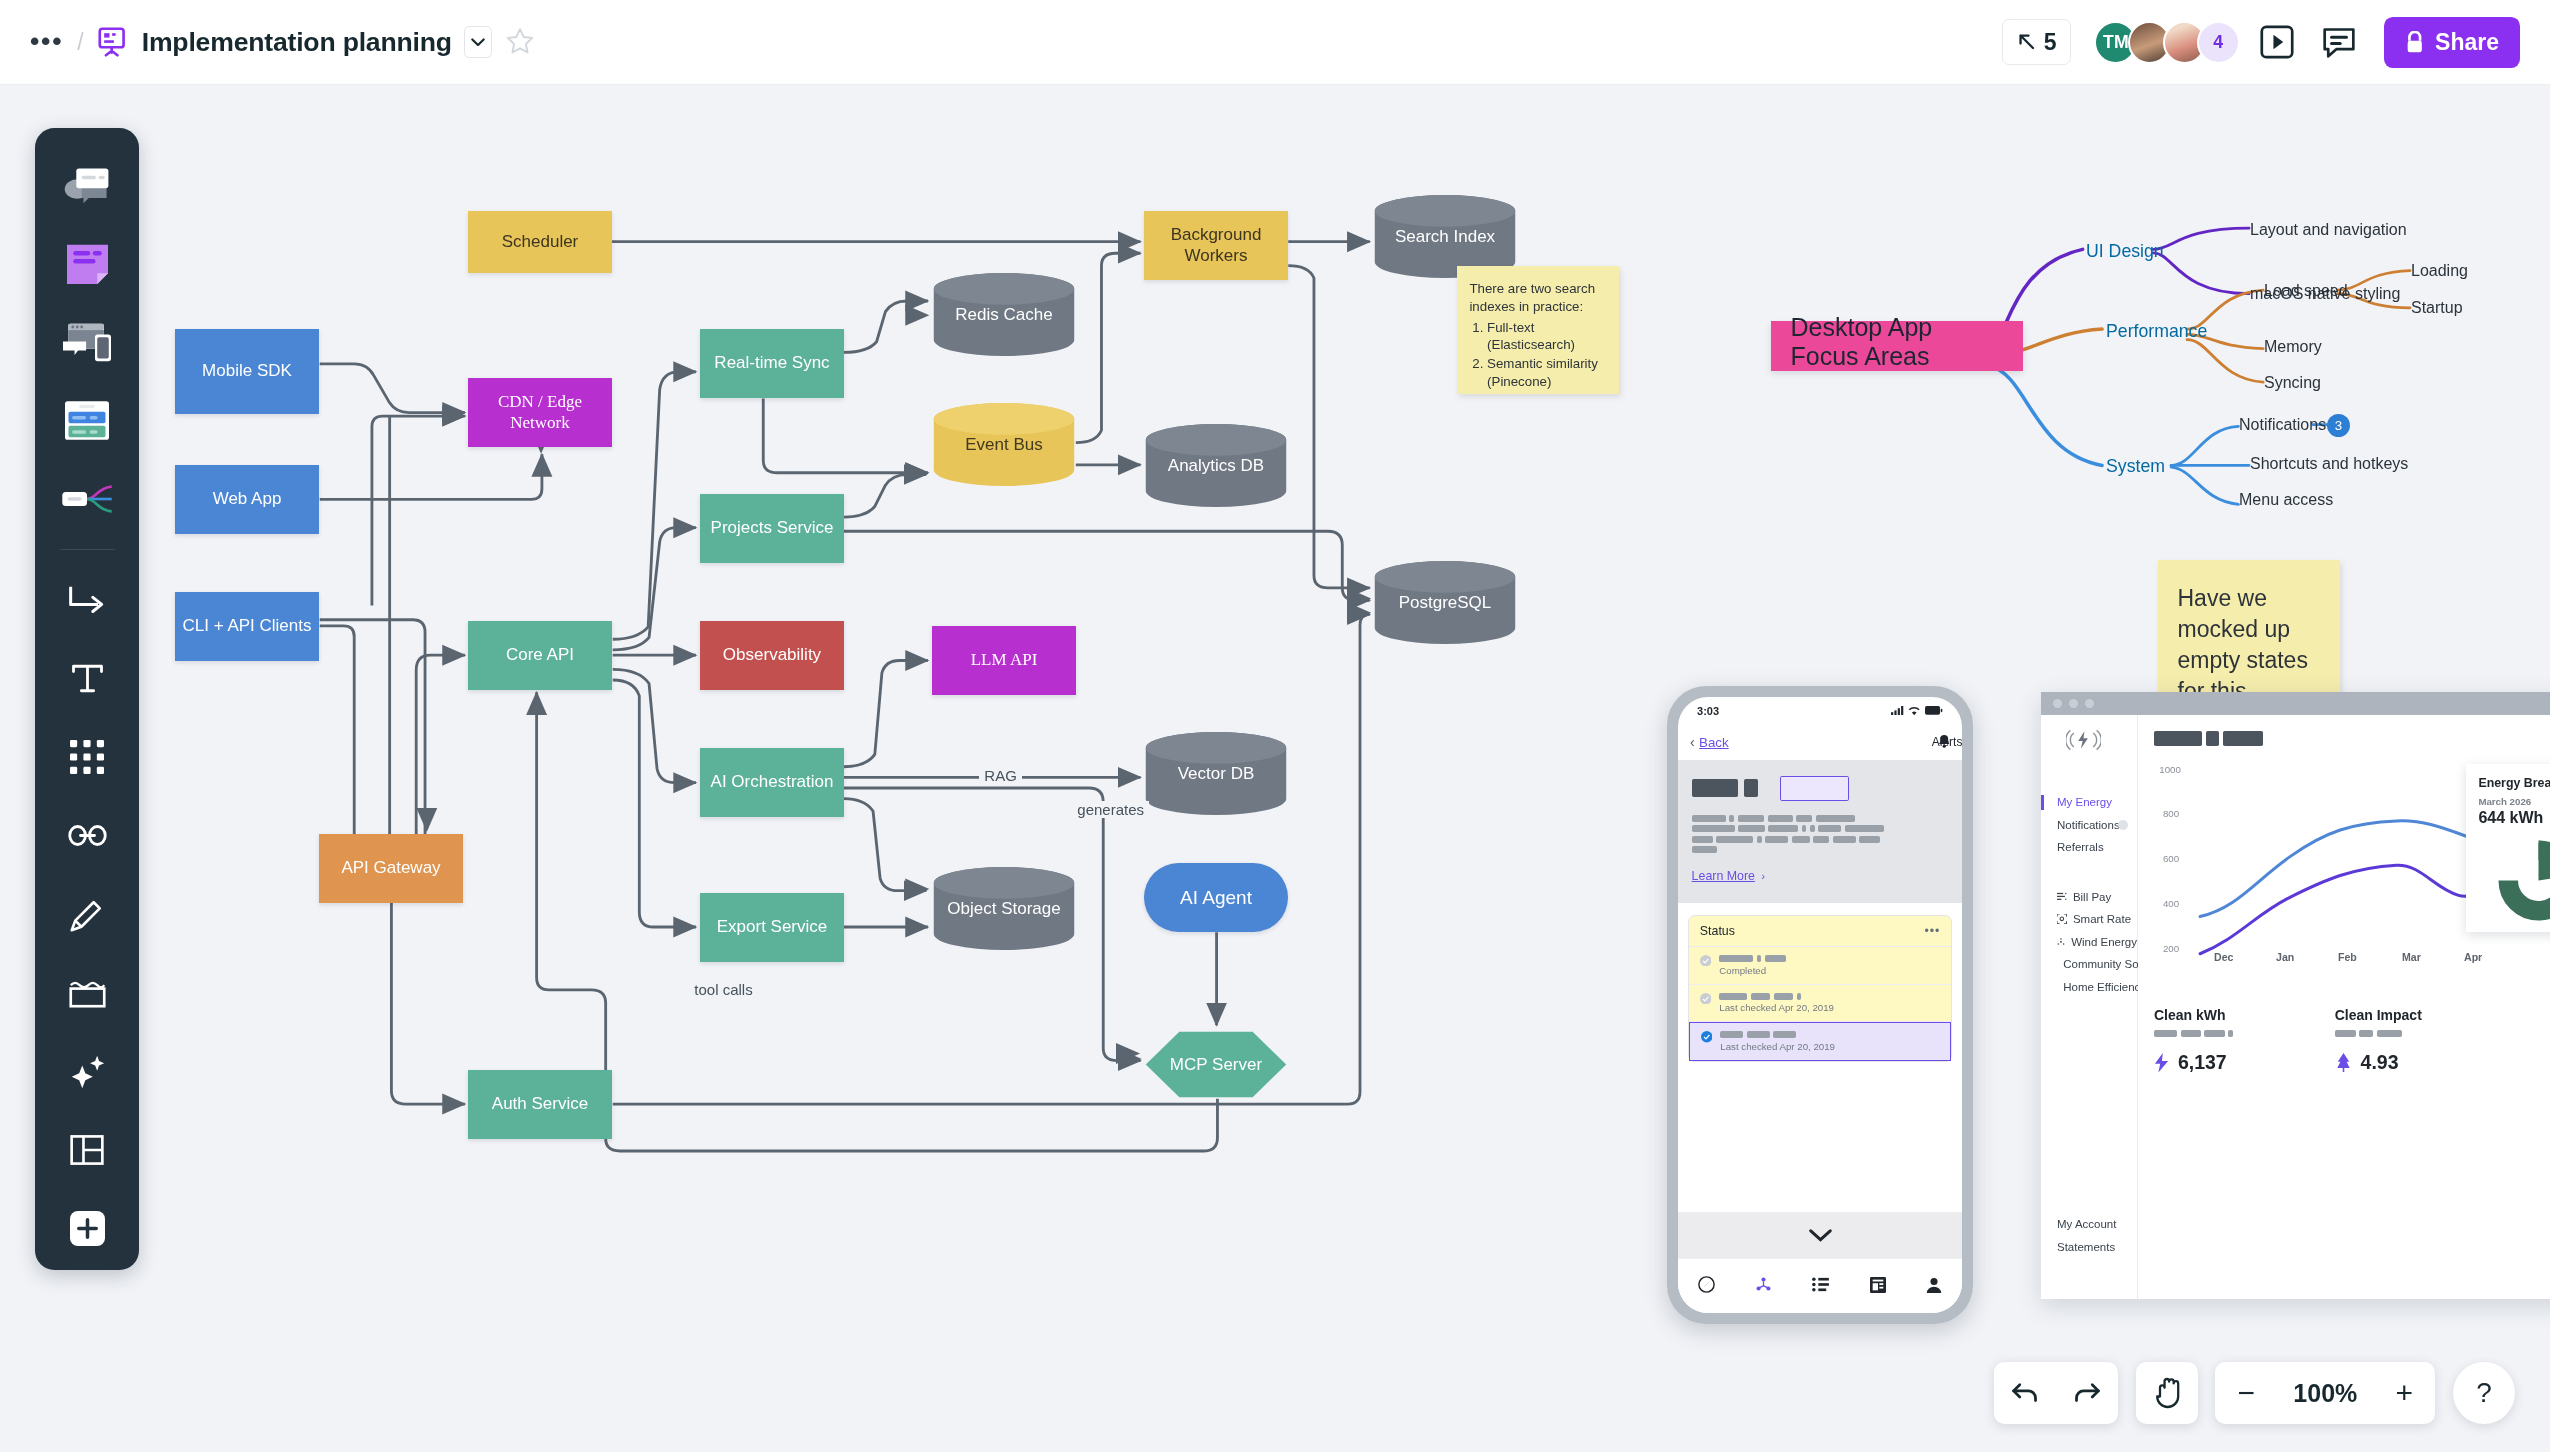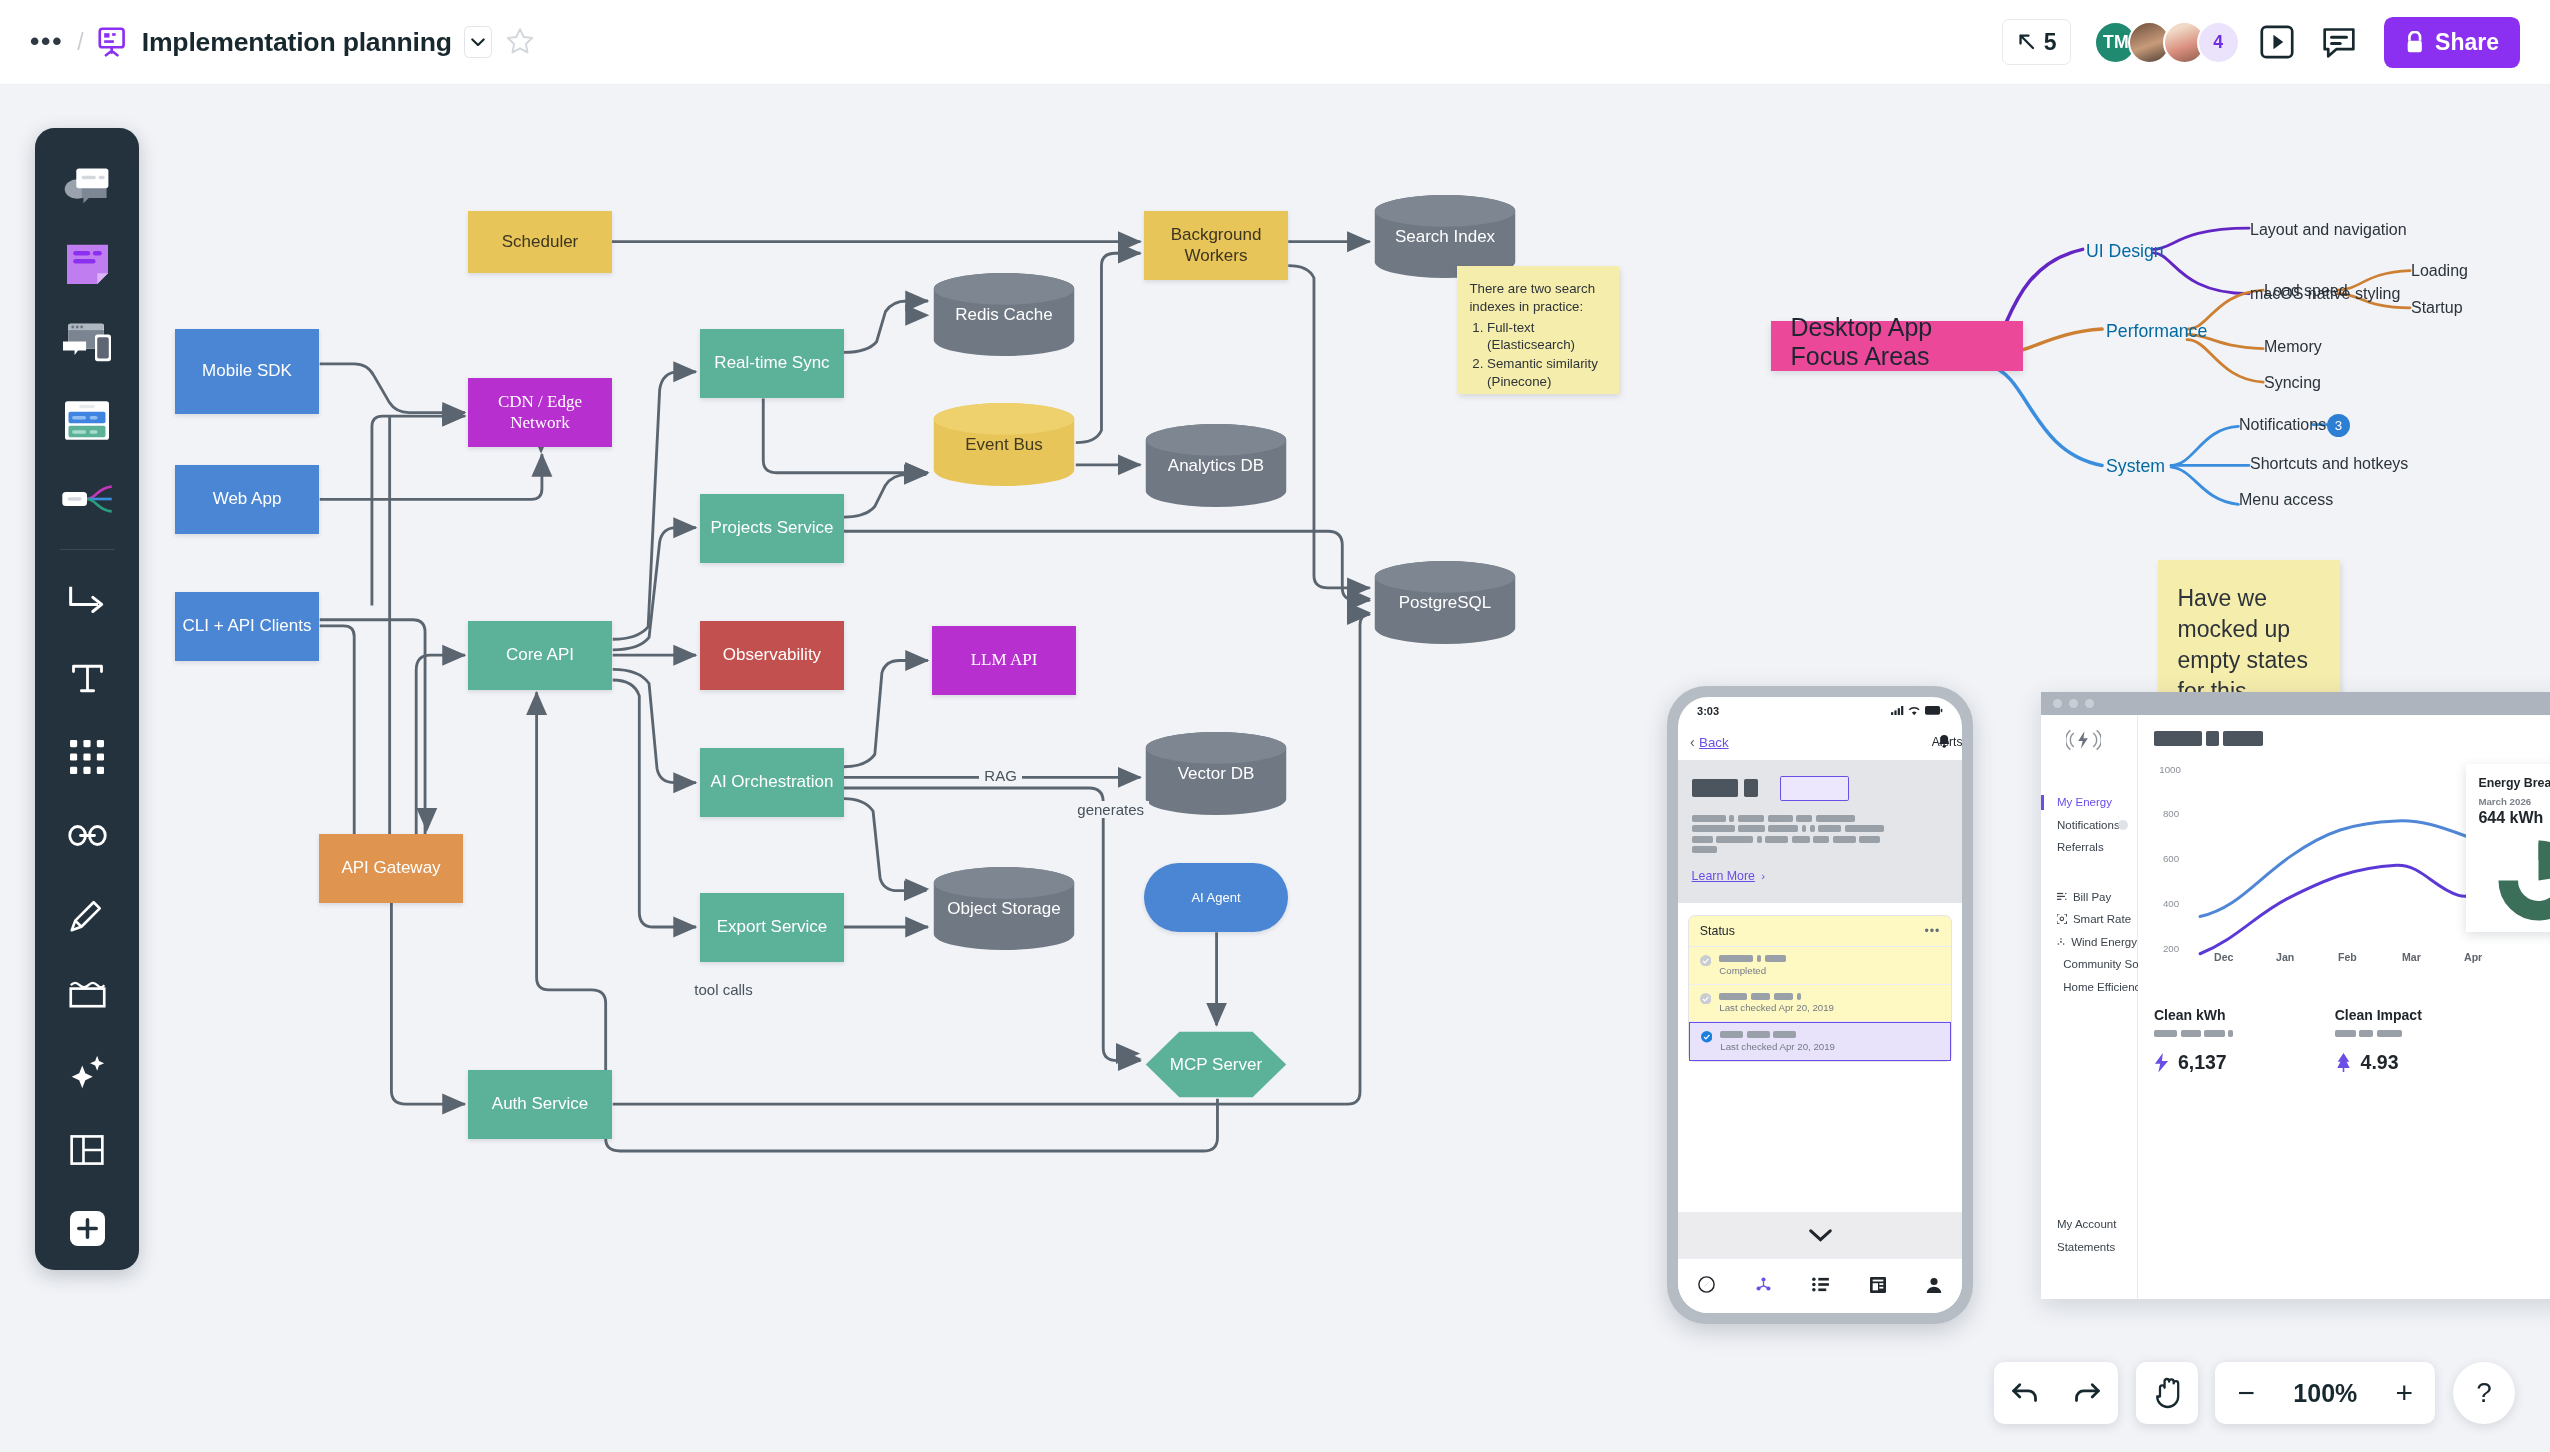--- a/index.html
+++ b/index.html
@@ -72,21 +72,21 @@
   .n-blue { background:#4a86d4; }
   .n-teal { background:#5cb199; }
   .n-yellow { background:#e8c559; color:#3c3520; }
   .n-purple { background:#b82fd0;font-family:Liberation Serif, serif; }
   .n-red { background:#c1504f; }
   .n-orange { background:#df9450; }
   .cyl { position:absolute; }
   .cyl .lbl { position:absolute; width:100%; text-align:center; color:#fff; font-size:17px; top:50%; transform:translateY(-50%); }
   .hexnode { position:absolute; }
   .hexnode .lbl { position:absolute; width:100%; text-align:center; color:#fff; font-size:17px; top:50%; transform:translateY(-50%); }
-  .pill { position:absolute; background:#4a86d4; border-radius:885px; display:flex; align-items:center; justify-content:center; color:#fff; font-size:13px; box-shadow:0 1.8px 4.4px rgba(40,50,60,.13); }
+  .pill { position:absolute; background:#4a86d4; border-radius:885px; display:flex; align-items:center; justify-content:center; color:#fff; font-size:19px; box-shadow:0 1.8px 4.4px rgba(40,50,60,.13); }
   .edge-label { position:absolute; font-size:15px; color:#46525c; background:#f1f3f7; padding:0 5.3px; white-space:nowrap; }
 
   
   .sticky { position:absolute; background:#f5edac; box-shadow: 1.8px 2.7px 6.2px rgba(60,60,40,.16); }
   .sticky.s1 { font-size:13.3px; color:#2e3439; line-height:1.32; padding:14px 12.4px; }
   .sticky.s1 ol { margin: 3.5px 0 0 17.7px; }
   .sticky.s1 li { margin-bottom: 1.8px; }
   .sticky.s2 { font-size:23px; color:#2d3338; line-height:1.35; padding:23px 19.5px; font-weight:500; }
 
   

